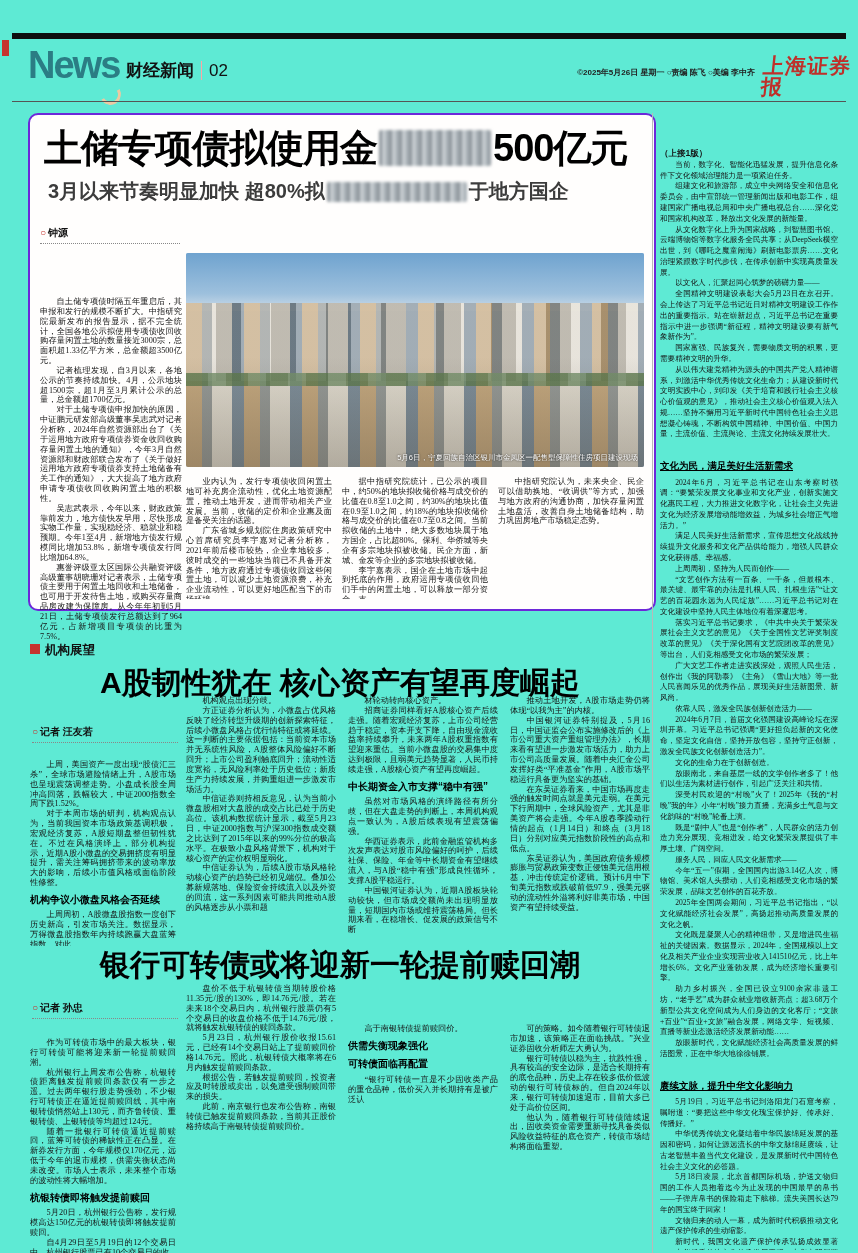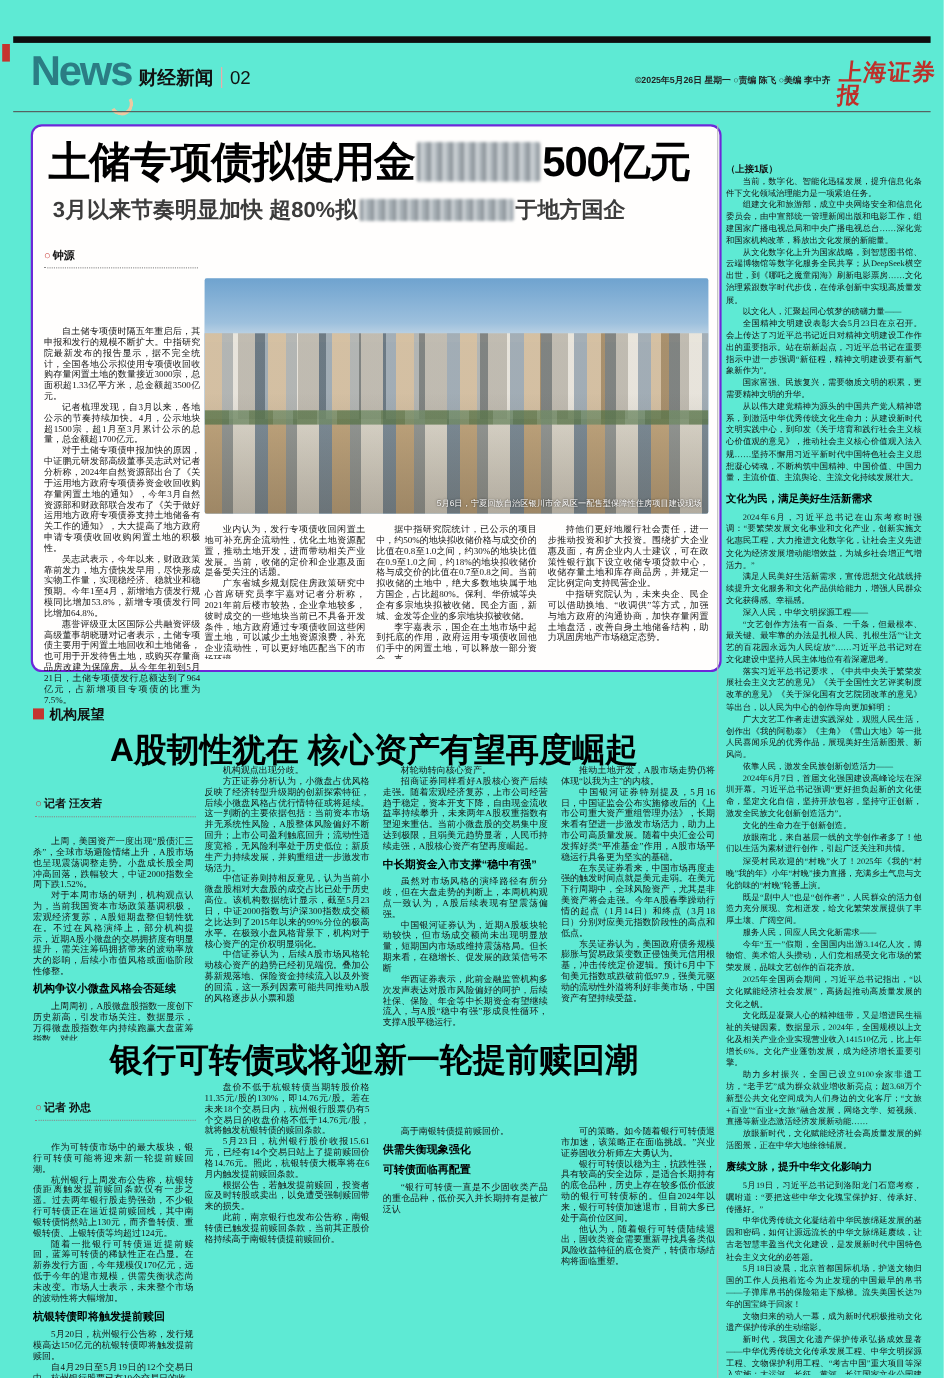--- a/index.html
+++ b/index.html
@@ -77,21 +77,21 @@
   .c21{left:30px;top:1038px;width:146px;height:215px;}
   .c22{left:186px;top:984px;width:150px;height:229px;}
   .c23{left:348px;top:1024px;width:150px;height:229px;}
   .c24{left:510px;top:1024px;width:140px;height:229px;}
   
   .vrule{position:absolute;left:652px;top:113px;width:1px;height:1140px;background:#b9b9b9;}
   .sidebar{position:absolute;left:660px;top:148px;width:178px;height:1102px;overflow:hidden;
         font:400 7.6px/1.42 "Liberation Serif",serif;color:#141414;text-align:justify;}
   .sidebar p{margin:0;text-indent:2em;}
   .cont-tag{font:700 8.5px/1.4 "Liberation Sans",sans-serif;text-indent:0 !important;margin:0 0 2px;}
-  .sidesub{font:800 9.5px/1.4 "Liberation Sans",sans-serif;margin:7px 0 5px;text-indent:0;color:#000;}
+  .sidesub{font:800 9.5px/1.4 "Liberation Sans",sans-serif;margin:19px 0 5px;text-indent:0;color:#000;text-decoration:underline;}
 </style>
 </head>
 <body>
 
 <div class="page">
   <div class="toprule"></div>
   <div class="red-notch"></div>
 
   <div class="logo">News</div>
   <div class="bubble"></div>
@@ -131,21 +131,20 @@
 
     <div class="col leadcol2">
         <p>业内认为，发行专项债收回闲置土地可补充房企流动性，优化土地资源配置，推动土地开发，进而带动相关产业发展。当前，收储的定价和企业惠及面是备受关注的话题。</p>
         <p>广东省城乡规划院住房政策研究中心首席研究员李宇嘉对记者分析称，2021年前后楼市较热，企业拿地较多，彼时成交的一些地块当前已不具备开发条件，地方政府通过专项债收回这些闲置土地，可以减少土地资源浪费，补充企业流动性，可以更好地匹配当下的市场环境。</p>
       </div>
     <div class="col leadcol3">
         <p>据中指研究院统计，已公示的项目中，约50%的地块拟收储价格与成交价的比值在0.8至1.0之间，约30%的地块比值在0.9至1.0之间，约18%的地块拟收储价格与成交价的比值在0.7至0.8之间。当前拟收储的土地中，绝大多数地块属于地方国企，占比超80%。保利、华侨城等央企有多宗地块拟被收储。民企方面，新城、金发等企业的多宗地块拟被收储。</p>
         <p>李宇嘉表示，国企在土地市场中起到托底的作用，政府运用专项债收回他们手中的闲置土地，可以释放一部分资金，支</p>
       </div>
     <div class="col leadcol4">
-        <p>持他们更好地履行社会责任，进一步推动投资和扩大投资。围绕扩大企业惠及面，有房企业内人士建议，可在政策性银行旗下设立收储专项贷款中心，收储存量土地和库存商品房，并规定一定比例定向支持民营企业。</p>
         <p>中指研究院认为，未来央企、民企可以借助换地、“收调供”等方式，加强与地方政府的沟通协商，加快存量闲置土地盘活，改善自身土地储备结构，助力巩固房地产市场稳定态势。</p>
       </div>
   </section>
 
   <div class="sectag">
     <span class="sq"></span><span>机构展望</span>
   </div>
   <h2 class="bighead" id="orgs-head">A股韧性犹在  核心资产有望再度崛起</h2>
   <div class="byline byline-o">
     <span class="ring">○</span><span>记者 汪友若</span>
@@ -167,22 +166,22 @@
       <p>中信证券认为，后续A股市场风格轮动核心资产的趋势已经初见端倪。叠加公募新规落地、保险资金持续流入以及外资的回流，这一系列因素可能共同推动A股的风格逐步从小票和题</p>
     </div>
   <div class="col c13">
     <div>
         <p>材轮动转向核心资产。</p>
         <p>招商证券同样看好A股核心资产后续走强。随着宏观经济复苏，上市公司经营趋于稳定，资本开支下降，自由现金流收益率持续攀升，未来两年A股权重指数有望迎来重估。当前小微盘股的交易集中度达到极限，且弱美元趋势显著，人民币持续走强，A股核心资产有望再度崛起。</p>
       </div>
     <h4 class="colsub">中长期资金入市支撑“稳中有强”</h4>
     <div>
         <p>虽然对市场风格的演绎路径有所分歧，但在大盘走势的判断上，本周机构观点一致认为，A股后续表现有望震荡偏强。</p>
+        <p>华西证券表示，此前金融监管机构多次发声表达对股市风险偏好的呵护，后续社保、保险、年金等中长期资金有望继续流入，与A股“稳中有强”形成良性循环，支撑A股平稳运行。</p>
         <p>中国银河证券认为，近期A股板块轮动较快，但市场成交额尚未出现明显放量，短期国内市场或维持震荡格局。但长期来看，在稳增长、促发展的政策信号不断</p>
-        <p>华西证券表示，此前金融监管机构多次发声表达对股市风险偏好的呵护，后续社保、保险、年金等中长期资金有望继续流入，与A股“稳中有强”形成良性循环，支撑A股平稳运行。</p>
       </div>
   </div>
   <div class="col c14">
       <p>推动土地开发，A股市场走势仍将体现“以我为主”的内核。</p>
       <p>中国银河证券特别提及，5月16日，中国证监会公布实施修改后的《上市公司重大资产重组管理办法》，长期来看有望进一步激发市场活力，助力上市公司高质量发展。随着中央汇金公司发挥好类“平准基金”作用，A股市场平稳运行具备更为坚实的基础。</p>
       <p>在东吴证券看来，中国市场再度走强的触发时间点就是美元走弱。在美元下行周期中，全球风险资产，尤其是非美资产将会走强。今年A股春季躁动行情的起点（1月14日）和终点（3月18日）分别对应美元指数阶段性的高点和低点。</p>
       <p>东吴证券认为，美国政府债务规模膨胀与贸易政策变数正侵蚀美元信用根基，冲击传统定价逻辑。预计6月中下旬美元指数或跌破前低97.9，强美元驱动的流动性外溢将利好非美市场，中国资产有望持续受益。</p>
     </div>
 
   <h2 class="bighead" id="banks-head">银行可转债或将迎新一轮提前赎回潮</h2>
@@ -232,23 +231,23 @@
         <p>从文化数字化上升为国家战略，到智慧图书馆、云端博物馆等数字化服务全民共享；从DeepSeek横空出世，到《哪吒之魔童闹海》刷新电影票房……文化治理紧跟数字时代步伐，在传承创新中实现高质量发展。</p>
         <p>以文化人，汇聚起同心筑梦的磅礴力量——</p>
         <p>全国精神文明建设表彰大会5月23日在京召开。会上传达了习近平总书记近日对精神文明建设工作作出的重要指示。站在崭新起点，习近平总书记在重要指示中进一步强调“新征程，精神文明建设要有新气象新作为”。</p>
         <p>国家富强、民族复兴，需要物质文明的积累，更需要精神文明的升华。</p>
         <p>从以伟大建党精神为源头的中国共产党人精神谱系，到激活中华优秀传统文化生命力；从建设新时代文明实践中心，到印发《关于培育和践行社会主义核心价值观的意见》，推动社会主义核心价值观入法入规……坚持不懈用习近平新时代中国特色社会主义思想凝心铸魂，不断构筑中国精神、中国价值、中国力量，主流价值、主流舆论、主流文化持续发展壮大。</p>
       </div>
     <h4 class="sidesub">文化为民，满足美好生活新需求</h4>
     <div>
         <p>2024年6月，习近平总书记在山东考察时强调：“要繁荣发展文化事业和文化产业，创新实施文化惠民工程，大力推进文化数字化，让社会主义先进文化为经济发展增动能增效益，为城乡社会增正气增活力。”</p>
         <p>满足人民美好生活新需求，宣传思想文化战线持续提升文化服务和文化产品供给能力，增强人民群众文化获得感、幸福感。</p>
-        <p>深入人民，中华文明探源工程——</p>
+        <p>上周周初，坚持为人民而创作——</p>
         <p>“文艺创作方法有一百条、一千条，但最根本、最关键、最牢靠的办法是扎根人民、扎根生活”“让文艺的百花园永远为人民绽放”……习近平总书记对在文化建设中坚持人民主体地位有着深邃思考。</p>
-        <p>落实习近平总书记要求，《中共中央关于繁荣发展社会主义文艺的意见》《关于全国性文艺评奖制度改革的意见》《关于深化国有文艺院团改革的意见》等出台，以人民为中心的创作导向更加鲜明；</p>
+        <p>落实习近平总书记要求，《中共中央关于繁荣发展社会主义文艺的意见》《关于全国性文艺评奖制度改革的意见》《关于深化国有文艺院团改革的意见》等出台，人们竞相感受文化市场的繁荣发展；</p>
         <p>广大文艺工作者走进实践深处，观照人民生活，创作出《我的阿勒泰》《主角》《雪山大地》等一批人民喜闻乐见的优秀作品，展现美好生活新图景、新风尚。</p>
         <p>依靠人民，激发全民族创新创造活力——</p>
         <p>2024年6月7日，首届文化强国建设高峰论坛在深圳开幕。习近平总书记强调“更好担负起新的文化使命，坚定文化自信，坚持开放包容，坚持守正创新，激发全民族文化创新创造活力”。</p>
         <p>文化的生命力在于创新创造。</p>
         <p>放眼南北，来自基层一线的文学创作者多了！他们以生活为素材进行创作，引起广泛关注和共情。</p>
         <p>深受村民欢迎的“村晚”火了！2025年《我的“村晚”我的年》小年“村晚”接力直播，充满乡土气息与文化韵味的“村晚”轮番上演。</p>
         <p>既是“剧中人”也是“创作者”，人民群众的活力创造力充分展现、竞相迸发，给文化繁荣发展提供了丰厚土壤、广阔空间。</p>
         <p>服务人民，回应人民文化新需求——</p>
         <p>今年“五一”假期，全国国内出游3.14亿人次，博物馆、美术馆人头攒动，人们竞相感受文化市场的繁荣发展，品味文艺创作的百花齐放。</p>
         <p>2025年全国两会期间，习近平总书记指出，“以文化赋能经济社会发展”，高扬起推动高质量发展的文化之帆。</p>

